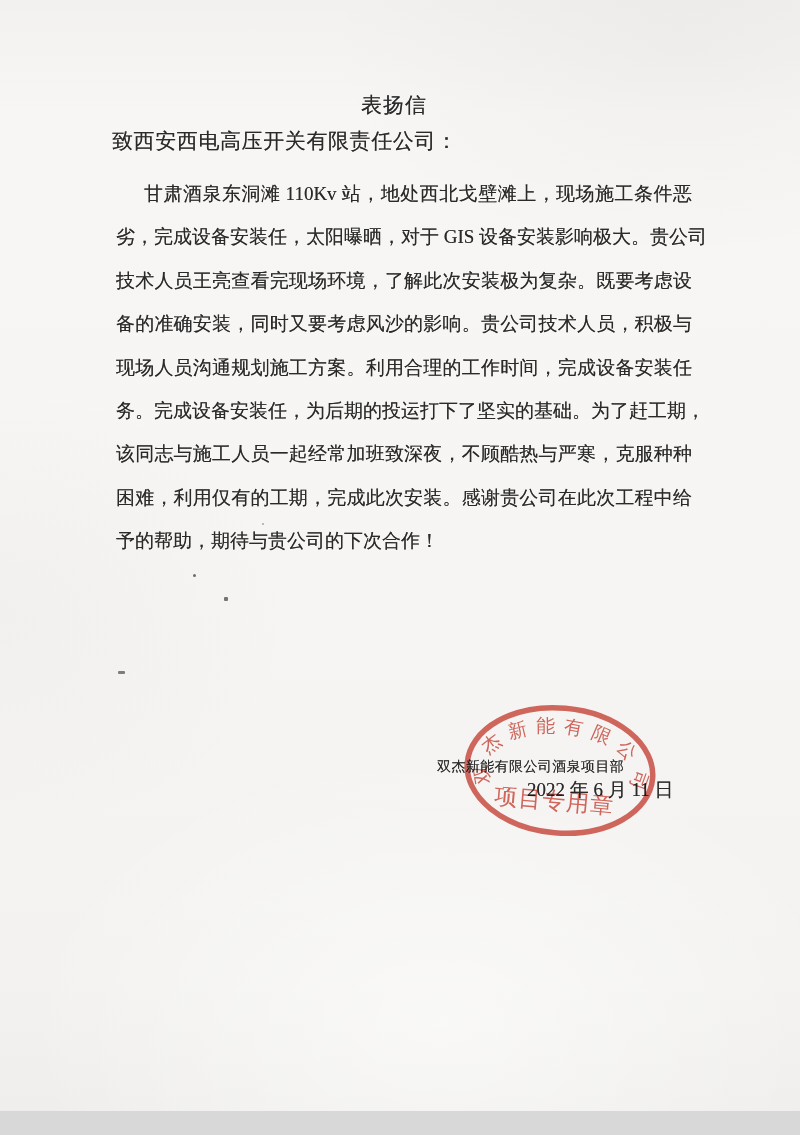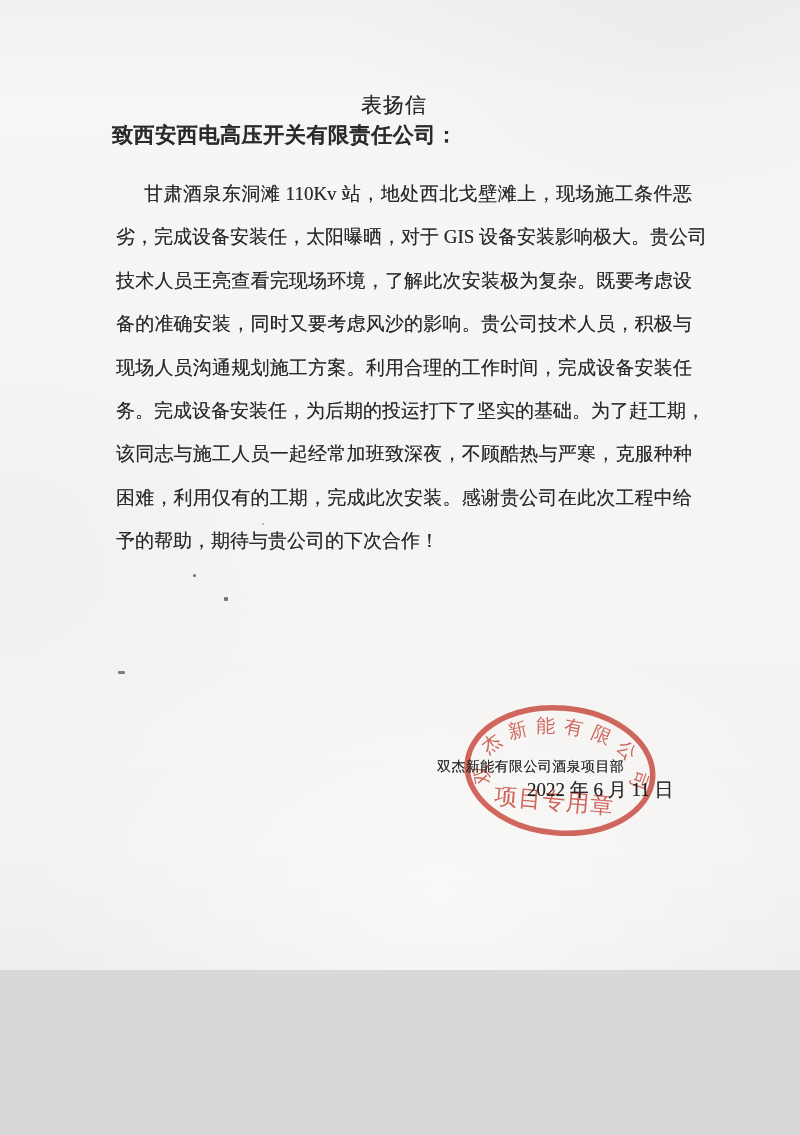--- a/index.html
+++ b/index.html
@@ -3,21 +3,21 @@
 <meta charset="utf-8">
 <style>
   html, body {
     margin: 0;
     padding: 0;
     background: #d8d8d8;
   }
   .page {
     position: relative;
     width: 800px;
-    height: 970px;
+    height: 1111px;
     margin: 0 auto;
     overflow: hidden;
     font-family: "Liberation Serif", serif;
     color: #2a2a2a;
     background:
       radial-gradient(ellipse 600px 400px at 55% 92%, rgba(255,255,255,0.55), rgba(255,255,255,0) 70%),
       radial-gradient(ellipse 500px 300px at 85% 4%, rgba(120,120,120,0.05), rgba(120,120,120,0) 70%),
       radial-gradient(ellipse 420px 320px at 0% 55%, rgba(120,120,120,0.04), rgba(120,120,120,0) 70%),
       linear-gradient(180deg, #f2f1ef 0%, #f7f6f4 10%, #f6f5f3 55%, #f3f2f0 88%, #efeeec 100%);
   }
@@ -29,24 +29,24 @@
     top: 91px;
     left: 0;
     width: 788px;
     text-align: center;
     font-size: 21px;
     letter-spacing: 1px;
     font-weight: 500;
   }
   .salutation {
     position: absolute;
-    top: 121px;
+    top: 127px;
     left: 112px;
     font-size: 21px;
-    font-weight: bold;
+    font-weight: normal;
     letter-spacing: 0.6px;
   }
   .letter-body {
     position: absolute;
     top: 172px;
     left: 116px;
     width: 576px;
     font-size: 19px;
   }
   .body-line {

